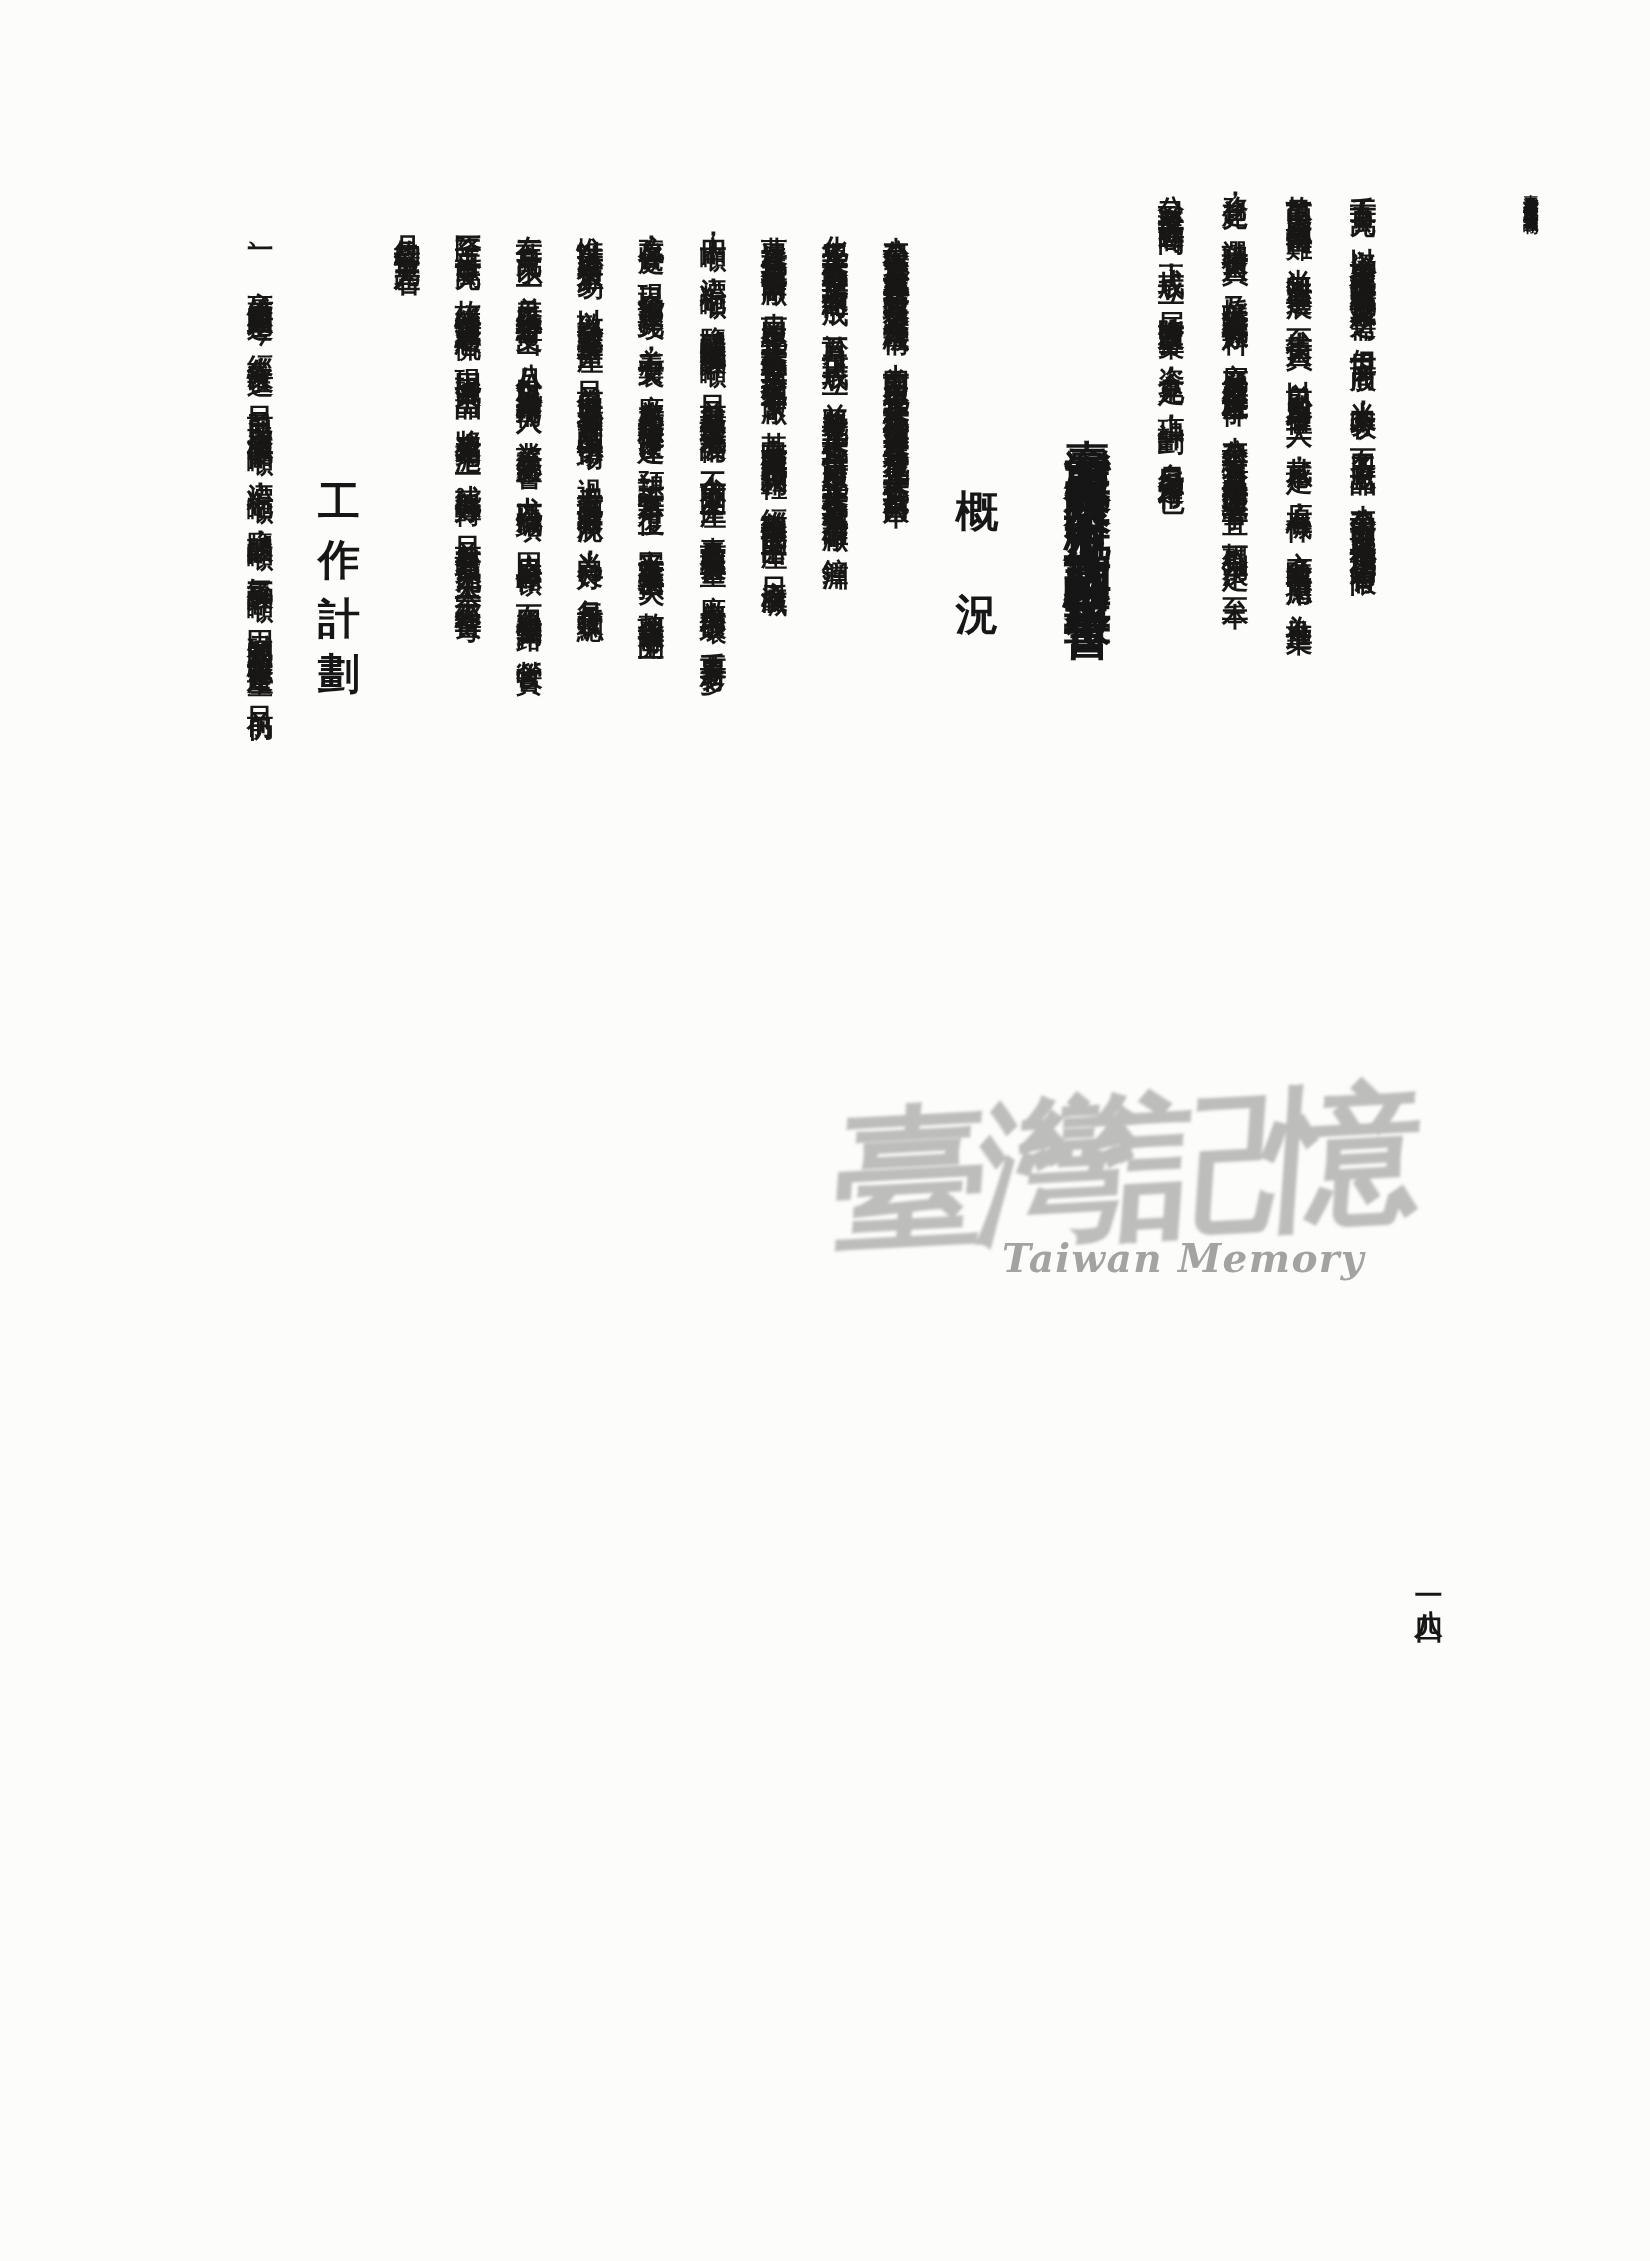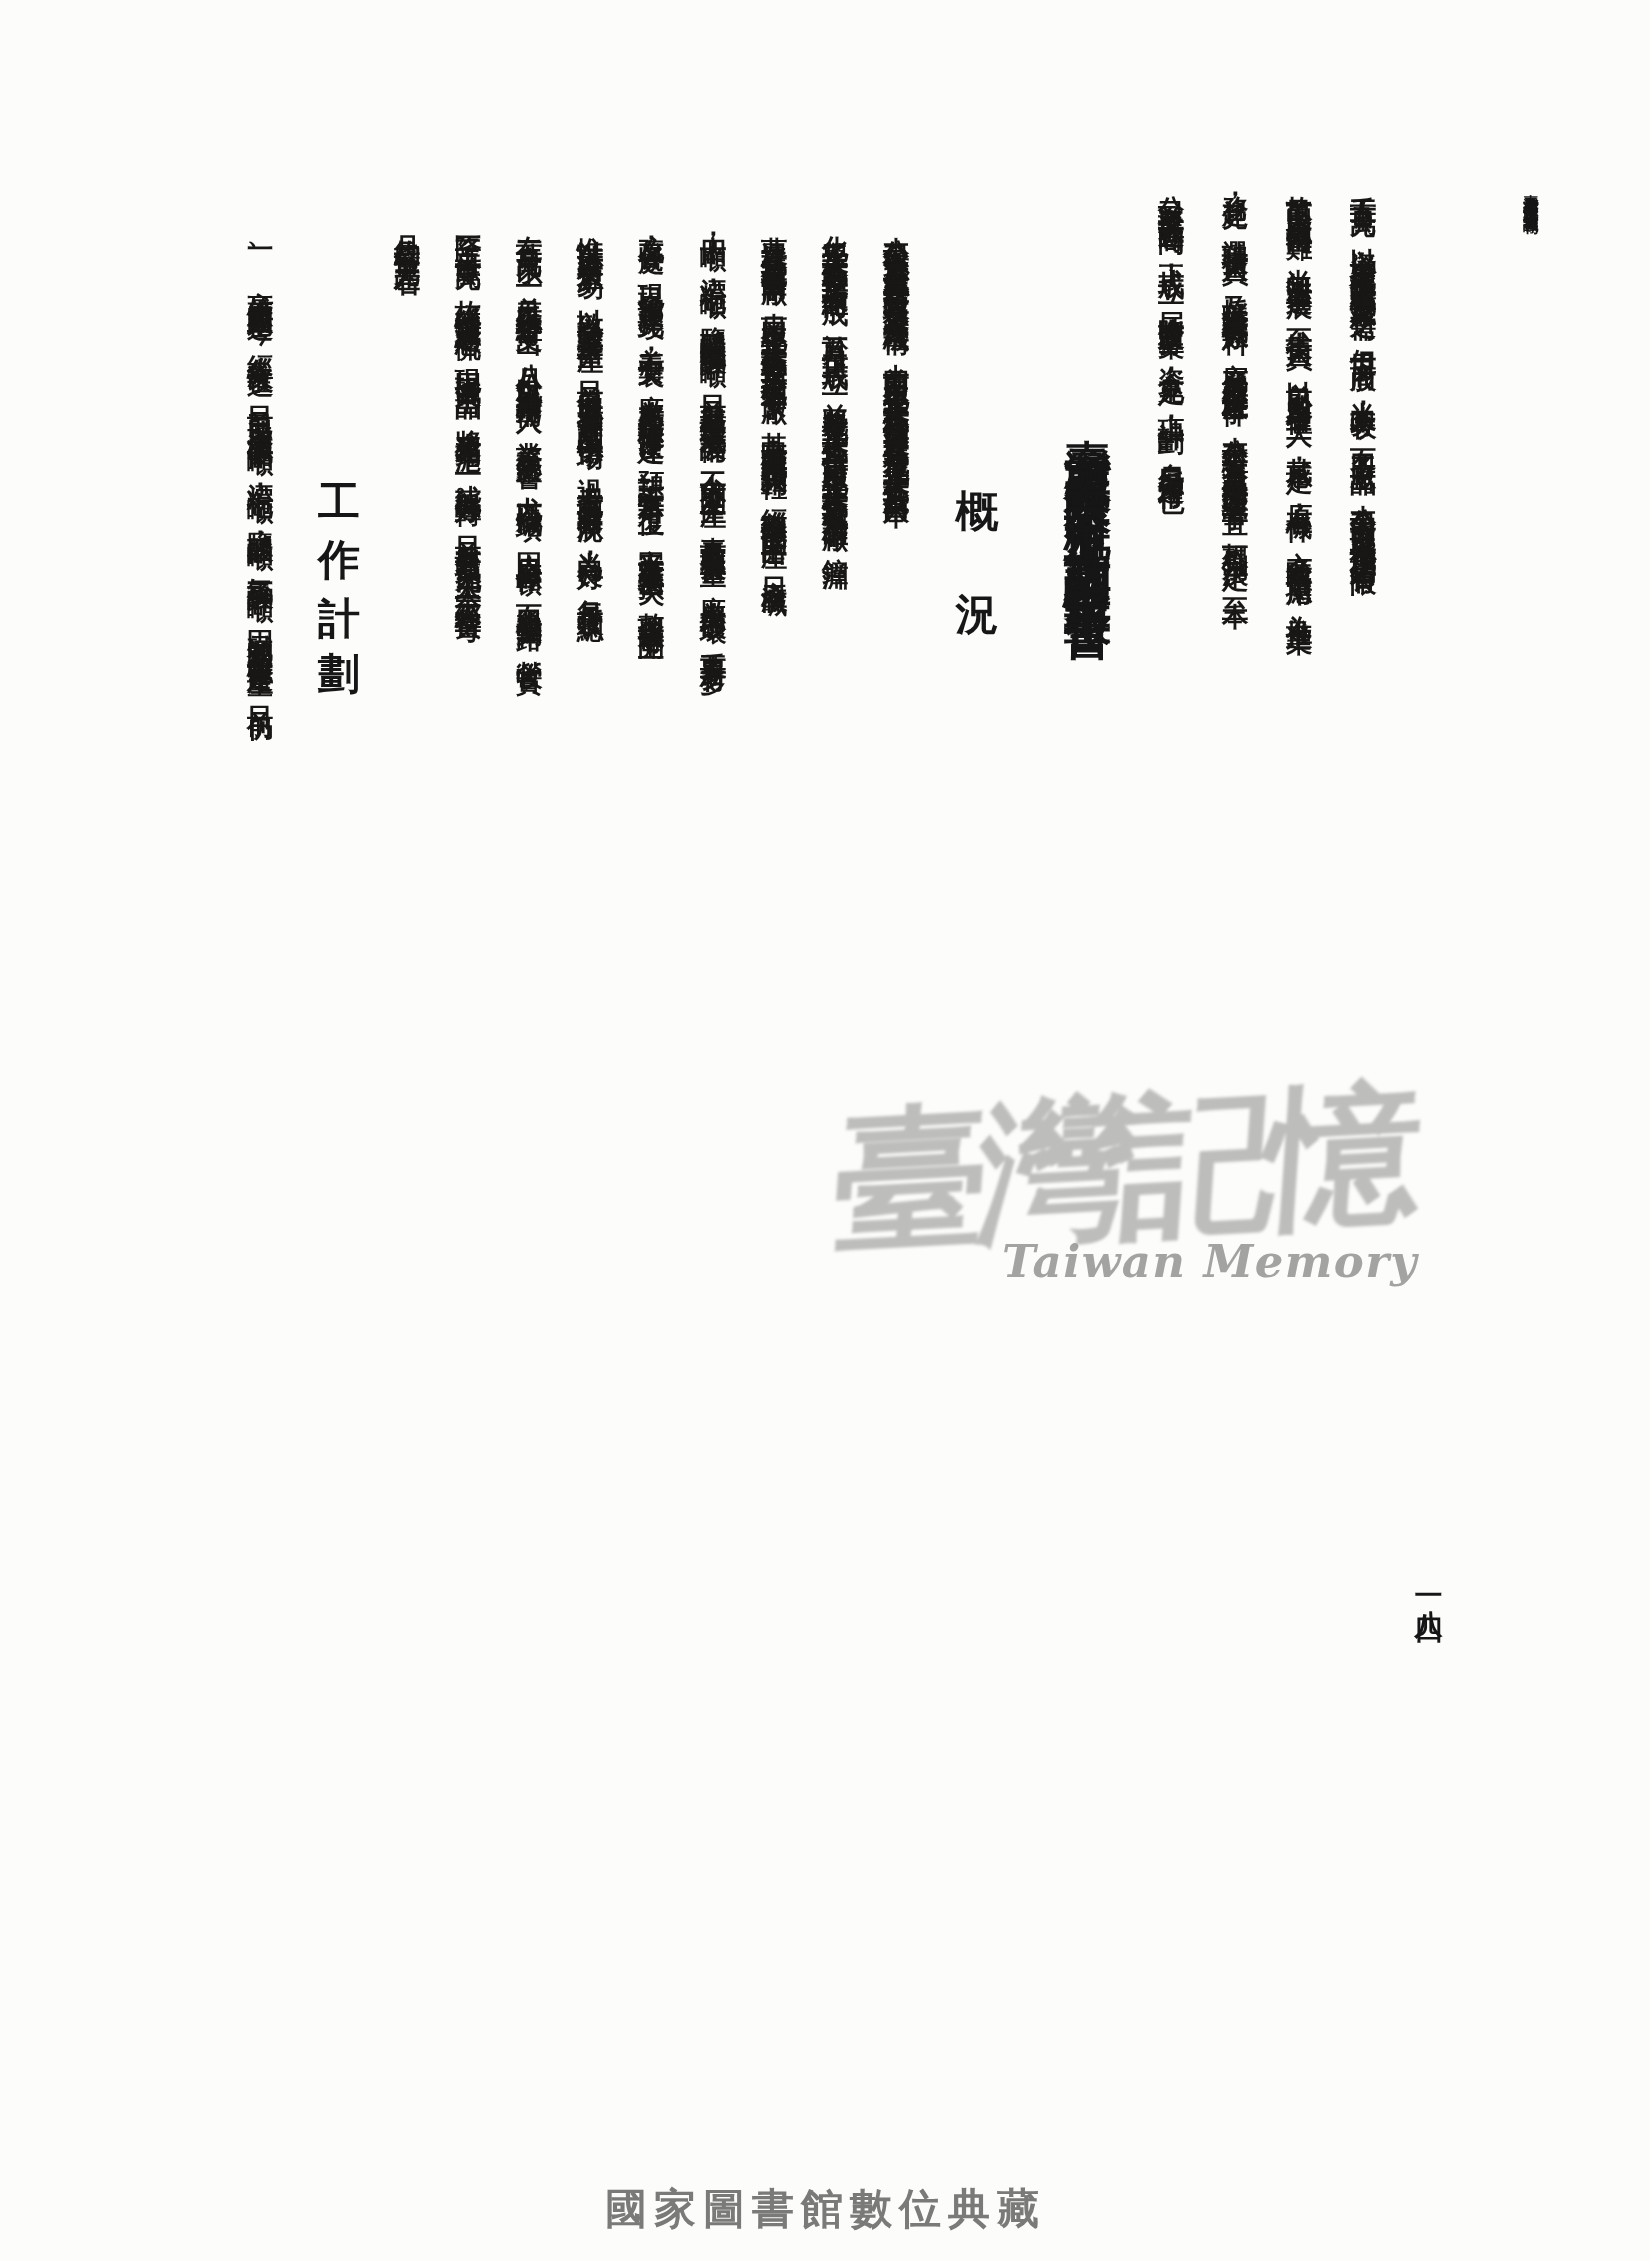--- a/index.html
+++ b/index.html
@@ -61,21 +61,21 @@
     font-size:154px;font-weight:bold;
     letter-spacing:-9.7px;
     color:#909090;opacity:.58;
     transform:rotate(-3deg) skewX(-7deg);
     filter:blur(1.4px);
     white-space:nowrap;
   }
   .wm-en{
     position:absolute;
     left:1002px;top:1235px;
-    font-size:45px;font-style:italic;font-weight:bold;
+    font-size:39px;font-style:italic;font-weight:bold;
     letter-spacing:1.4px;
     color:#8d8d8d;opacity:.8;
     filter:blur(0.4px);
     white-space:nowrap;
     font-family:"DejaVu Serif","Liberation Serif",serif;
   }
   .watermark-bottom{
     position:absolute;
     left:0;right:0;top:2181px;
     text-align:center;
@@ -120,16 +120,15 @@
       <div class="tcol" style="left: 455px; top: 215px;">降至一百十餘萬元，故經濟情形漸趨恐慌，現固碱業已出品，將來運銷滬上，或能得好轉。目前共有職員一九四人工人三六三人經常費每</div>
       <div class="tcol" style="left: 394px; top: 215px;">月約需二百萬元左右。</div>
     </div>
 
   <div class="vtext workplan-heading">工作計劃</div>
 
   <div id="workplan-columns">
       <div class="tcol" style="left: 247px; top: 235px;">一、高雄廠自開工迄今，經各次改進，目前已達日產液碱十四噸，漂粉七噸，鹽酸四噸，氯酸鉀一噸，固碱初開工尚無確定產量，目前仍</div>
     </div>
 
-  <div class="watermark-bottom">國家圖書館數位典藏</div>
 
 </div>
 
 
 </body></html>

